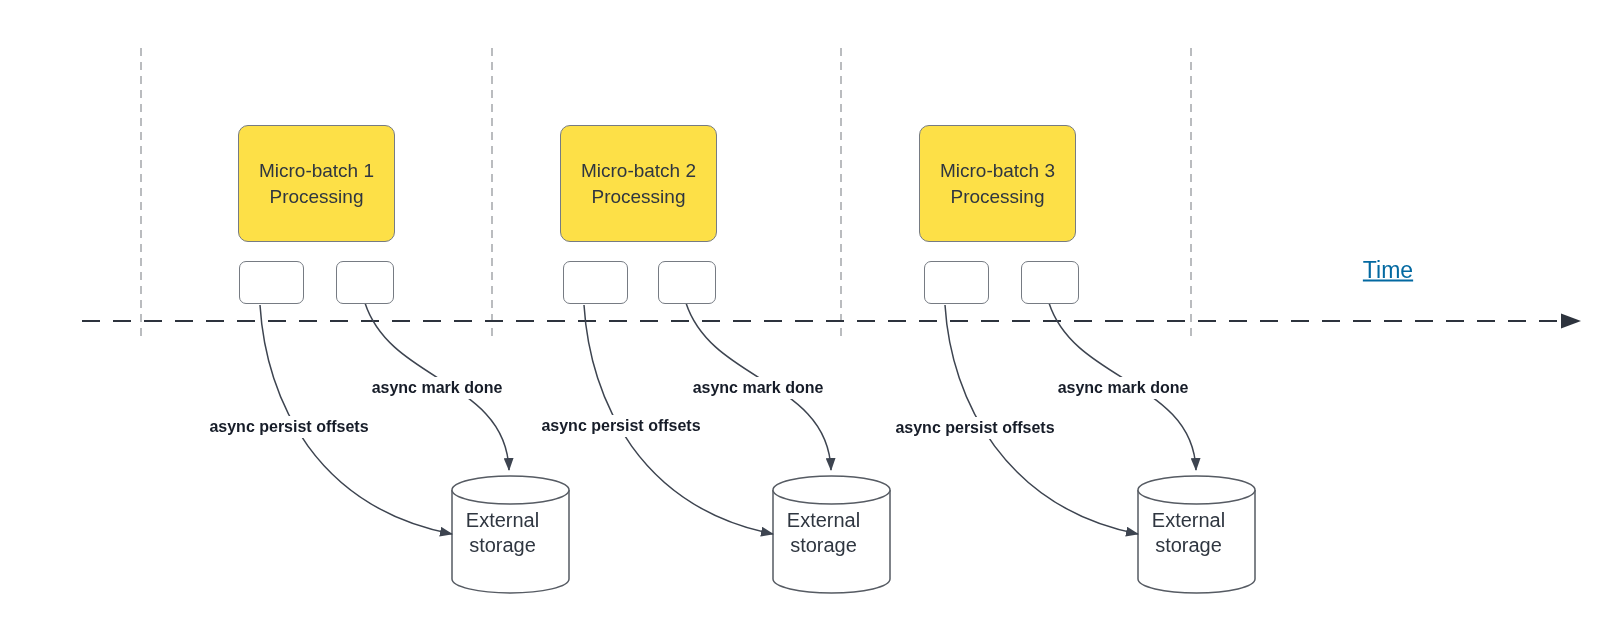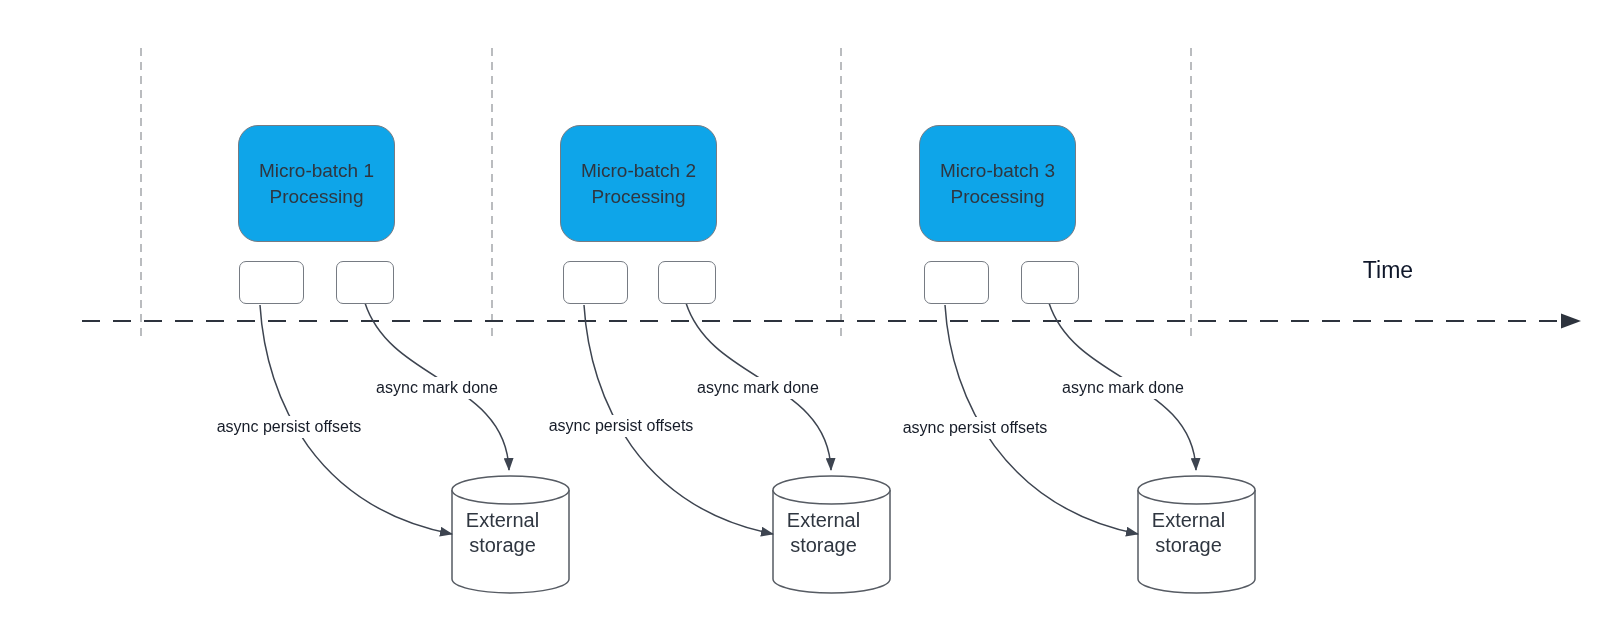--- a/index.html
+++ b/index.html
@@ -19,23 +19,23 @@
     position: absolute;
     left: 0; top: 0;
     width: 1600px;
     height: 642px;
   }
   .proc-box {
     position: absolute;
     box-sizing: border-box;
     width: 157px;
     height: 117px;
-    background: #0ea5e9;
+    background: #fde047;
     border: 1.5px solid #767b83;
-    border-radius: 20px;
+    border-radius: 10px;
     display: flex;
     align-items: center;
     justify-content: center;
     text-align: center;
     font-size: 19px;
     line-height: 26px;
     color: #2f3640;
   }
   .task-box {
     position: absolute;
@@ -54,30 +54,31 @@
     font-size: 20px;
     line-height: 25px;
     color: #2f3640;
   }
   .conn-label {
     position: absolute;
     transform: translate(-50%, -50%);
     background: #ffffff;
     padding: 2px 5px;
     font-size: 16px;
-    font-weight: normal;
+    font-weight: bold;
     white-space: nowrap;
     color: #161c28;
   }
   .time-label {
     position: absolute;
     transform: translate(-50%, -50%);
     font-size: 23px;
-    color: #0f172a;
+    color: #0369a1;
     white-space: nowrap;
+    text-decoration: underline;
   }
 </style>
 </head>
 <body>
 
 <div id="canvas">
 
   <svg id="wires" viewBox="0 0 1600 642" xmlns="http://www.w3.org/2000/svg">
     <defs>
       <marker id="arrow" viewBox="0 0 13 10" refX="12" refY="5" markerWidth="13" markerHeight="10" markerUnits="userSpaceOnUse" orient="auto">

